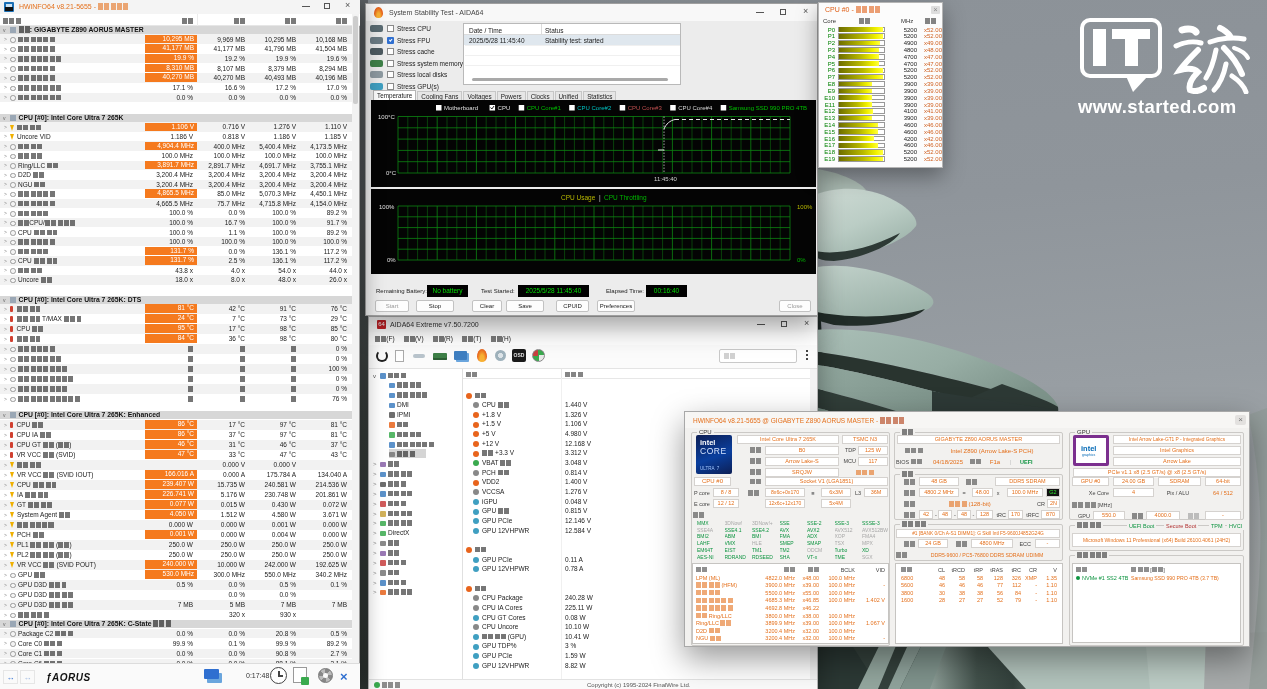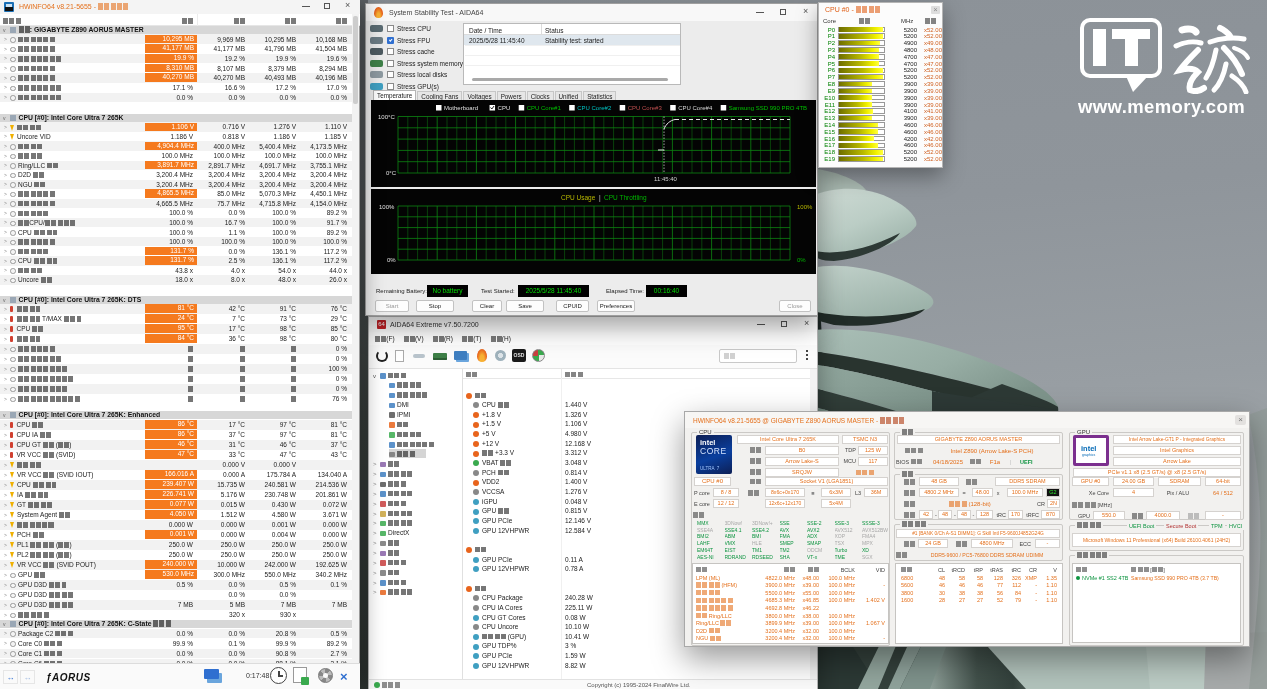--- a/index.html
+++ b/index.html
@@ -95,21 +95,21 @@
 <path d="M30,30 C22,38 16,44 12,50 C20,48 26,48 30,52 C24,58 20,64 22,70 C27,72 32,71 36,68" stroke-width="6"></path>
 <path d="M52,8 C56,10 60,13 62,16" stroke-width="6"></path>
 <path d="M42,22 C52,18 66,17 76,19" stroke-width="5"></path>
 <path d="M48,30 C46,40 43,50 38,58" stroke-width="5"></path>
 <path d="M56,28 C62,34 70,44 74,54" stroke-width="6"></path>
 <path d="M66,28 C72,30 78,34 80,38" stroke-width="4"></path>
 <path d="M58,44 C56,54 52,64 46,70" stroke-width="5"></path>
 <path d="M64,56 C70,60 76,66 78,72" stroke-width="5"></path>
 </g>
 </svg>
-<div class="abs" style="left:1078px;top:96px;width:172px;color:#fff;font-weight:bold;font-size:18.5px;font-family:'Liberation Sans',sans-serif;letter-spacing:.4px">www.memory.com</div>
+<div class="abs" style="left:1078px;top:96px;width:172px;color:#fff;font-weight:bold;font-size:18.5px;font-family:'Liberation Sans',sans-serif;letter-spacing:.4px">www.started.com</div>
 <div class="abs" style="left:368px;top:316px;width:450px;height:373px;background:#fff;border:1px solid #b6b6b6;box-shadow:0 10px 26px rgba(0,0,0,.38)">
     <div class="abs" style="left:0;top:0;width:448px;height:15px;background:#fdfdfd">
 <div class="abs" style="left:8px;top:3px;width:9px;height:9px;background:#c32127;border-radius:1px;color:#fff;font-size:6px;line-height:9px;text-align:center">64</div>
 <div class="abs" style="left:21px;top:4px;font-size:7px;color:#333;white-space:nowrap">AIDA64 Extreme v7.50.7200</div>
 <div class="abs" style="left:388px;top:7px;width:8px;height:1px;background:#555"></div>
 <div class="abs" style="left:412px;top:4px;width:6px;height:6px;border:1px solid #555"></div>
 <div class="abs" style="left:435px;top:1px;font-size:9px;color:#555">×</div>
 </div>
     <div class="abs" style="left:6px;top:15px;width:440px;height:13px;font-size:6.5px;color:#222;line-height:13px"><span style="margin-right:9px;white-space:nowrap"><i class="zh" style="width:11.3px"></i>(F)</span><span style="margin-right:9px;white-space:nowrap"><i class="zh" style="width:11.3px"></i>(V)</span><span style="margin-right:9px;white-space:nowrap"><i class="zh" style="width:11.3px"></i>(R)</span><span style="margin-right:9px;white-space:nowrap"><i class="zh" style="width:11.3px"></i>(T)</span><span style="margin-right:9px;white-space:nowrap"><i class="zh" style="width:11.3px"></i>(H)</span></div>
     <div class="abs" style="left:0;top:28px;width:448px;height:24px;background:#fbfbfb;border-bottom:1px solid #e4e4e4">

